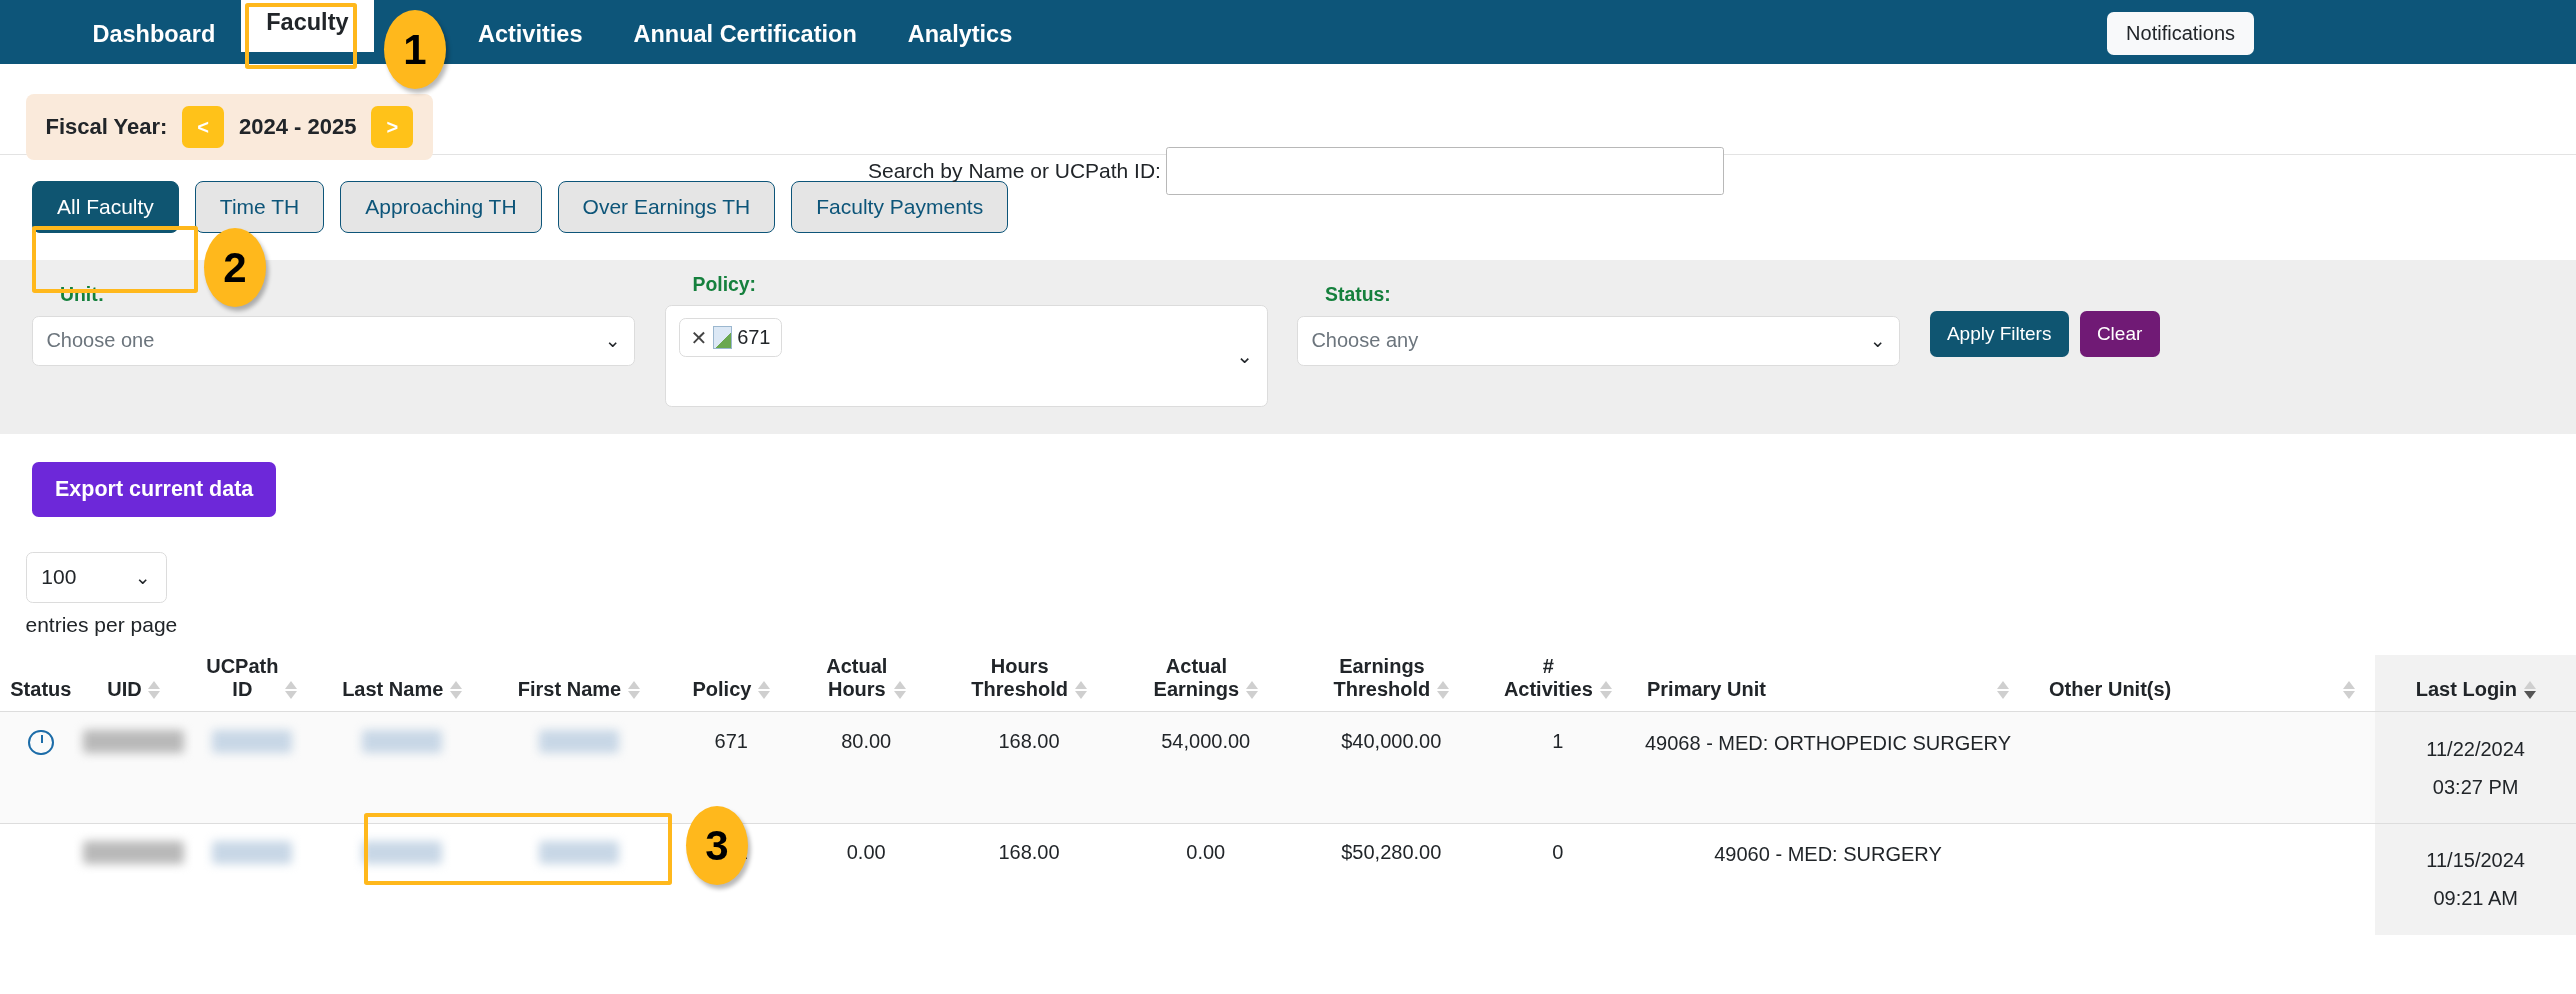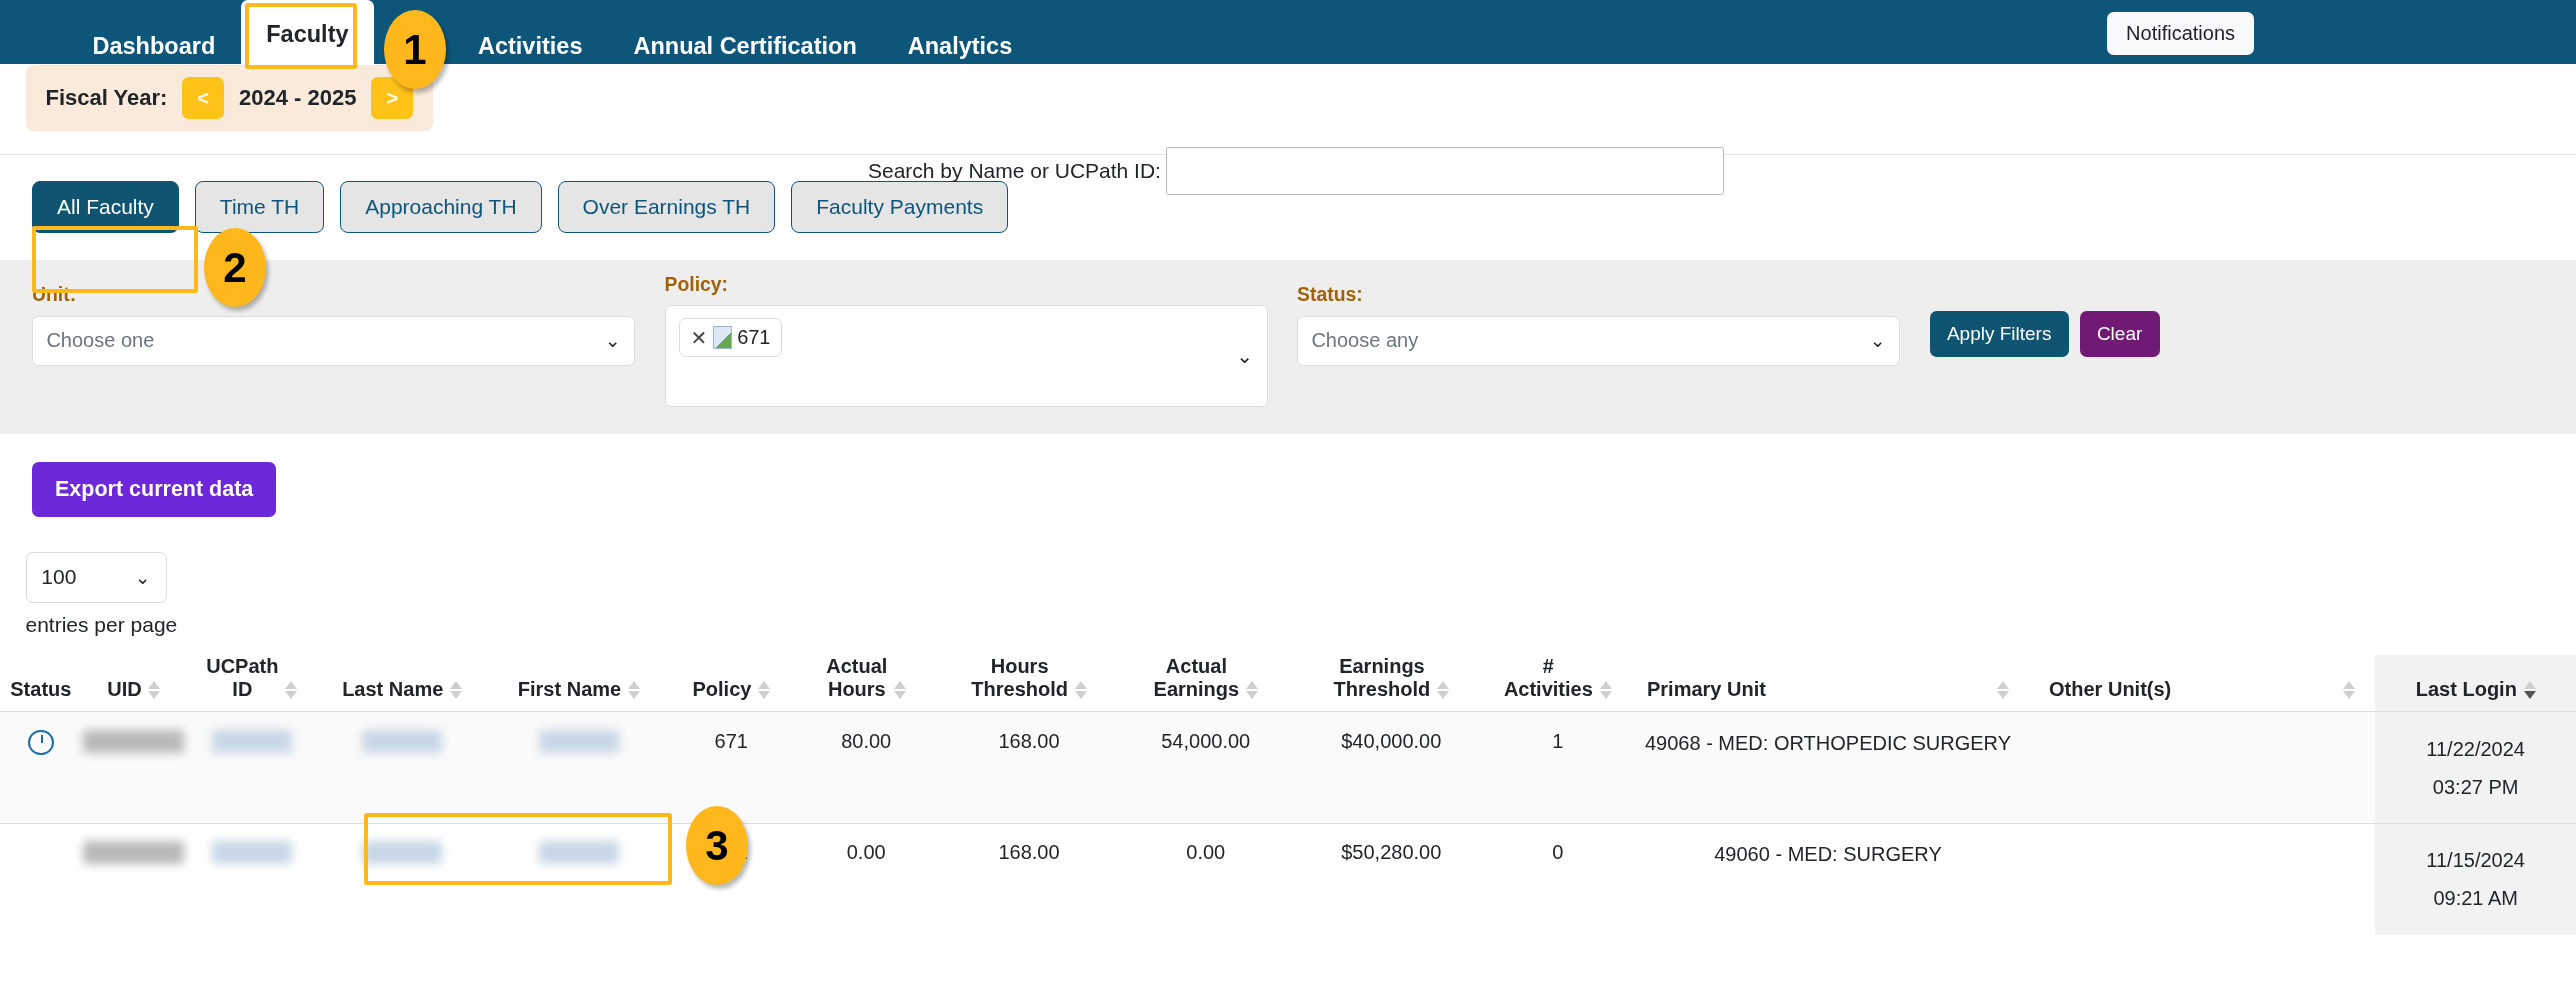--- a/index.html
+++ b/index.html
@@ -10,21 +10,21 @@
     color: #212529;
     overflow: hidden;
     position: relative;
   }
 
   
   .navbar {
     height: 64px;
     background: #0d5579;
     display: flex;
-    align-items: flex-start;
+    align-items: flex-end;
     padding: 0 0 0 67px;
     position: relative;
   }
   .nav-items { display: flex; align-items: flex-end; gap: 0; }
   .nav-item {
     color: #ffffff;
     font-size: 23.5px;
     font-weight: bold;
     padding: 0 25.5px 17.4px 25.5px;
     white-space: nowrap;
@@ -55,21 +55,21 @@
 
   
   .subheader {
     position: relative;
     height: 91px;
     border-bottom: 1.3px solid #e3e3e3;
   }
   .fiscal-box {
     position: absolute;
     left: 25.5px;
-    top: 1px;
+    top: 30px;
     background: #faeadb;
     border-radius: 8px;
     display: flex;
     align-items: center;
     gap: 14.8px;
     padding: 12px 20px;
   }
   .fiscal-label { font-size: 22px; font-weight: bold; color: #212529; }
   .fy-btn {
     background: #ffc219;
@@ -134,22 +134,23 @@
     background: #eeeeee;
     padding: 23px 32px 27px 32px;
     display: flex;
     align-items: flex-start;
     gap: 29.5px;
   }
   .filter-col { display: flex; flex-direction: column; }
   .filter-label {
     font-size: 19.4px;
     font-weight: bold;
-    color: #a16207;
+    color: #15803d;
     margin-bottom: 9.4px;
+    margin-left: 28px;
   }
   .select-box {
     background: #ffffff;
     border: 1.3px solid #dcdcdc;
     border-radius: 6.7px;
     height: 50px;
     display: flex;
     align-items: center;
     justify-content: space-between;
     padding: 0 13.4px;

